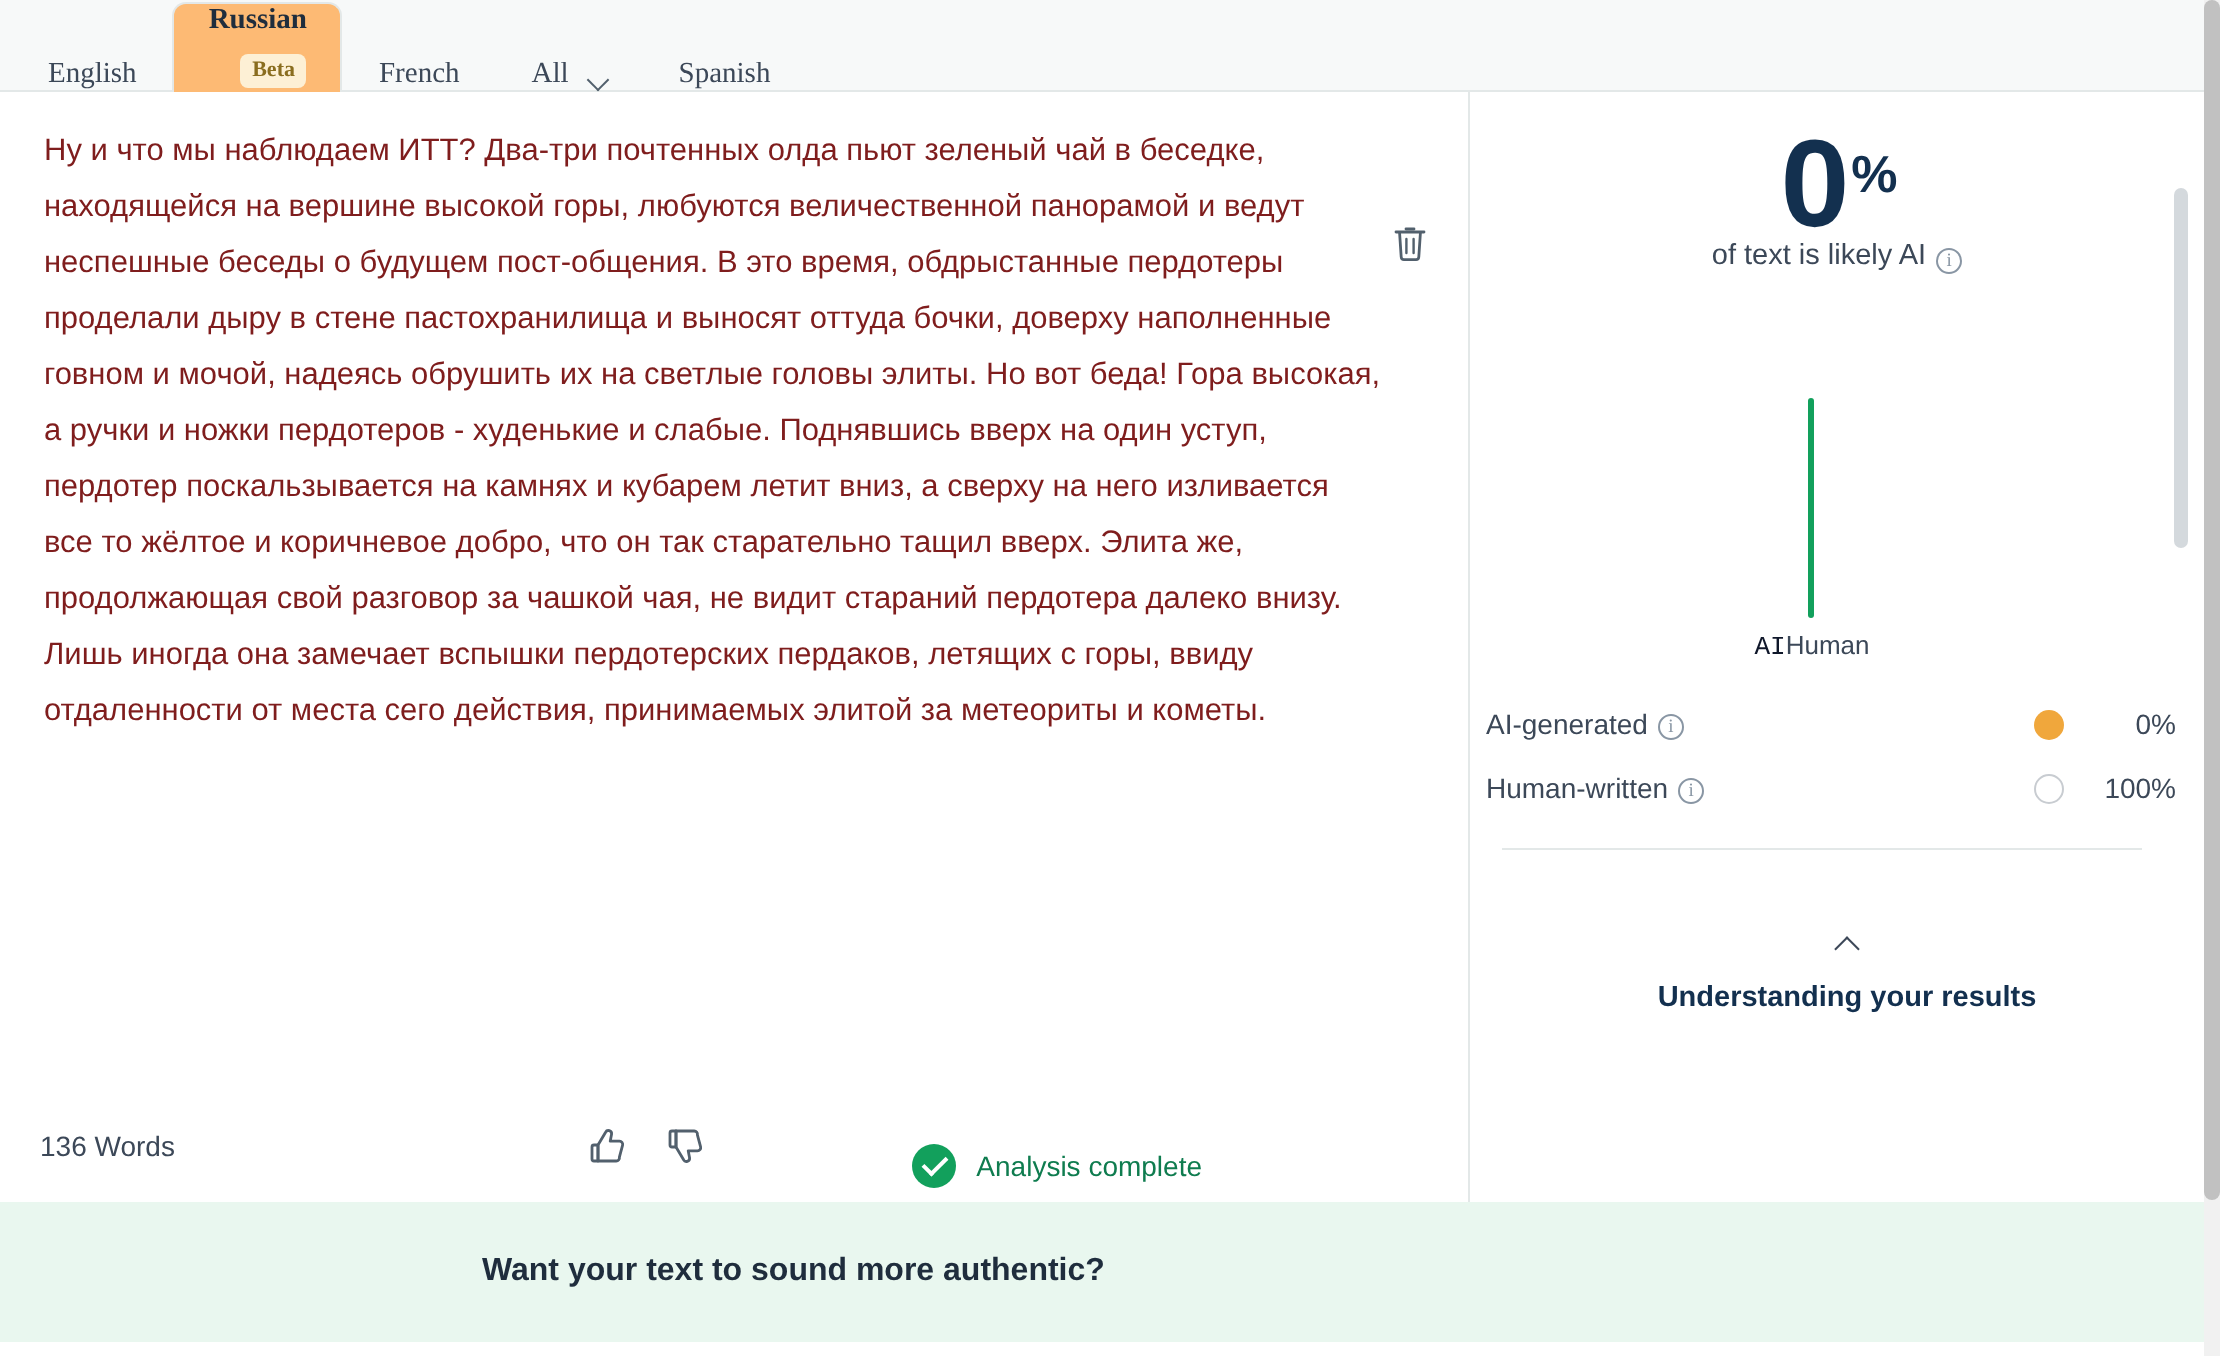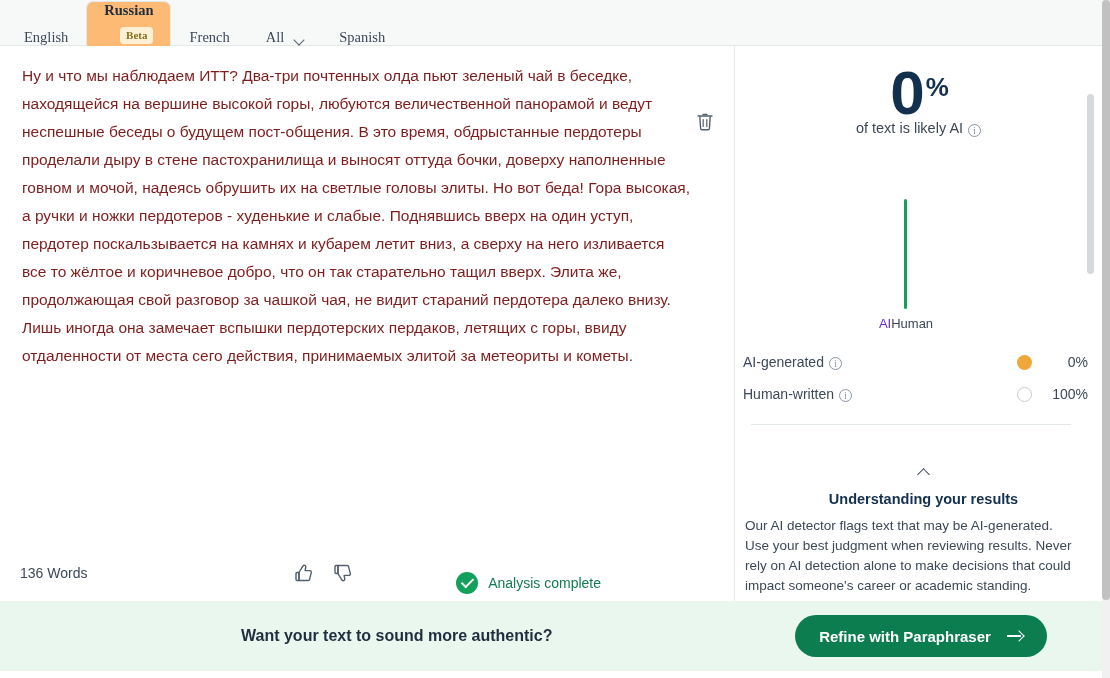--- a/index.html
+++ b/index.html
@@ -242,21 +242,21 @@
     border-radius: 2px;
   }
   .chart .xlabel {
     position: absolute;
     bottom: 0;
     font-size: 13px;
     color: #3c4858;
     transform: translateX(-50%);
     white-space: nowrap;
   }
-  .chart .xlabel .ai { color: #6d28d9; }
+  .chart .xlabel .ai { color: #0f172a; font-family: Liberation Mono, monospace; }
 
   
   .legend {
     position: absolute;
     top: 300px; left: 0; width: 367px;
   }
   .legend-row {
     display: flex;
     align-items: center;
     height: 32px;
@@ -508,35 +508,30 @@
         </div>
       </div>
 
       <div class="divider"></div>
 
       <div class="understanding">
         <div class="und-head">
           <span class="caret-up"></span>
           <span>Understanding your results</span>
         </div>
-        <div class="und-body">Our AI detector flags text that may be AI-generated. Use your best judgment when reviewing results. Never rely on AI detection alone to make decisions that could impact someone's career or academic standing.</div>
       </div>
 
       <div class="scroll-right-pane">
         <div class="thumbbar"></div>
       </div>
     </div>
   </div>
 
   <div class="footer">
     <div class="footer-text">Want your text to sound more authentic?</div>
-    <button class="refine-btn">
-      <span>Refine with Paraphraser</span>
-      <span class="arrow"></span>
-    </button>
   </div>
 
   <div class="bottom-edge"></div>
 
   <div class="scroll-outer">
     <div class="thumbbar"></div>
   </div>
 </div>
 
 </body></html>

